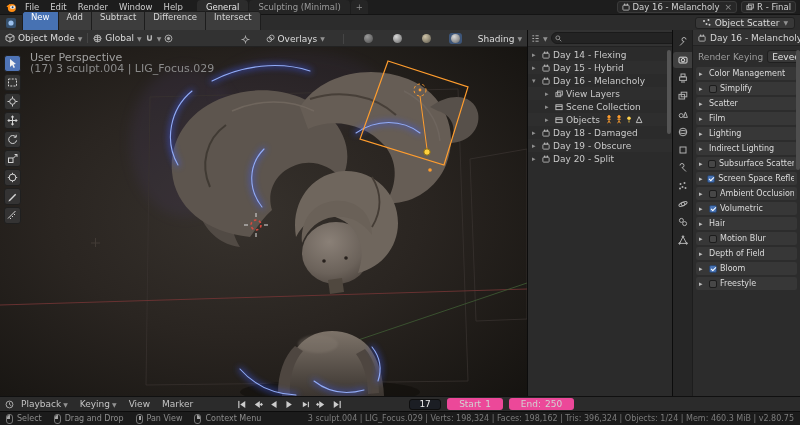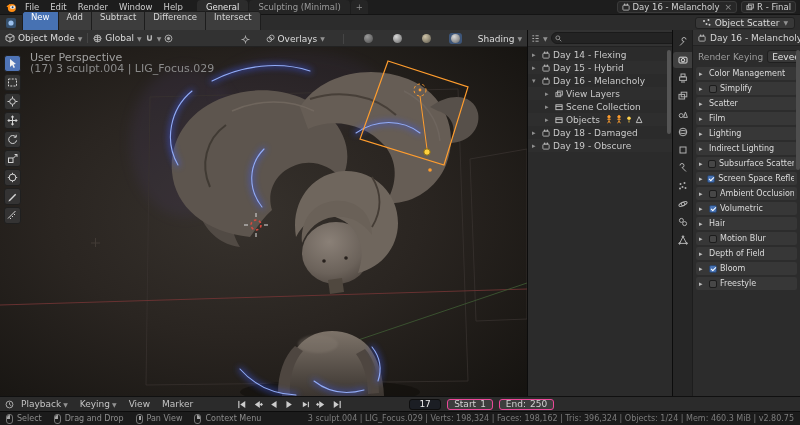--- a/index.html
+++ b/index.html
@@ -87,21 +87,21 @@
   .cbx.checked::after{content:"";position:absolute;left:1px;top:1.5px;width:4px;height:2px;border-left:1.2px solid #fff;border-bottom:1.2px solid #fff;transform:rotate(-45deg)}
   .pscroll{position:absolute;right:0;top:20px;width:4px;height:120px;background:#4e4e4e;border-radius:2px}
 
   
   .timeline{flex:0 0 15px;height:15px;background:#2b2b2b;border-top:1px solid #101010;display:flex;align-items:center;padding:0 5px;gap:2px}
   .tmenu{padding:0 5px;color:#c4c4c4;display:flex;align-items:center;gap:2px;white-space:nowrap}
   .transport{display:flex;gap:1px;margin-left:34px}
   .tp-btn{width:15px;height:11px;display:grid;place-items:center;border-radius:2px}
   .tp-btn svg{fill:#cdcdcd}
   .frame-box{margin-left:62px;min-width:32px;height:11px;background:#1b1e24;border:1px solid #0e0e0e;border-radius:3px;color:#ececec;display:flex;align-items:center;justify-content:center;padding:0 4px}
-  .range-box{height:11px;background:#3d3d3d;border:1px solid #ec4899;border-radius:3px;padding:0 6px;display:flex;gap:4px;align-items:center;color:#d2d2d2;margin-left:4px;white-space:nowrap}
+  .range-box{height:11px;background:#3d3d3d;border:6px solid #ec4899;border-radius:3px;padding:0 6px;display:flex;gap:4px;align-items:center;color:#d2d2d2;margin-left:4px;white-space:nowrap}
 
   
   .statusbar{flex:0 0 14px;height:14px;background:#1b1b1b;border-top:1px solid #0c0c0c;display:flex;align-items:center;gap:12px;padding:0 6px;color:#8d8d8d;font-size:8px}
   .hint{display:flex;align-items:center;gap:4px;white-space:nowrap}
   .mouse{width:7px;height:10px;border:1px solid #767676;border-radius:3px;position:relative;display:inline-block}
   .mouse::before{content:"";position:absolute;background:#a5a5a5}
   .mouse.left::before{left:0;top:0;width:3px;height:4px;border-radius:3px 0 0 0}
   .mouse.mid::before{left:2px;top:1px;width:2px;height:4px}
   .mouse.right::before{right:0;top:0;width:3px;height:4px;border-radius:0 3px 0 0}
   .stats{margin-left:auto;color:#7c7c7c;white-space:nowrap;overflow:hidden}
@@ -544,20 +544,31 @@
           <span class="ol-arrow"></span>
           <span>
               <svg width="8" height="8" viewBox="0 0 9 9">
                 <rect x="1" y="2.6" width="7" height="5.4" rx="0.8" fill="none" stroke="#b5b5b5"></rect>
                 <circle cx="3" cy="1.6" r="1" fill="#b5b5b5"></circle>
                 <circle cx="6" cy="1.6" r="1" fill="#b5b5b5"></circle>
               </svg>
             </span>
           <span class="ol-label">Day 19 - Obscure</span>
         </div>
+        <div class="ol-row">
+          <span class="ol-arrow"></span>
+          <span>
+              <svg width="8" height="8" viewBox="0 0 9 9">
+                <rect x="1" y="2.6" width="7" height="5.4" rx="0.8" fill="none" stroke="#b5b5b5"></rect>
+                <circle cx="3" cy="1.6" r="1" fill="#b5b5b5"></circle>
+                <circle cx="6" cy="1.6" r="1" fill="#b5b5b5"></circle>
+              </svg>
+            </span>
+          <span class="ol-label">Day 20 - Split</span>
+        </div>
         <span class="ol-scroll"></span>
       </div>
     </section>
 
     <section class="props">
       <div class="ptabs">
         <span class="ptab">
             <svg width="10" height="10" viewBox="0 0 10 10" fill="none" stroke="#b0b0b0">
               <path d="M2,8.5 L6,4.5 a2,2 0 1 1 2,-2"></path>
             </svg>

